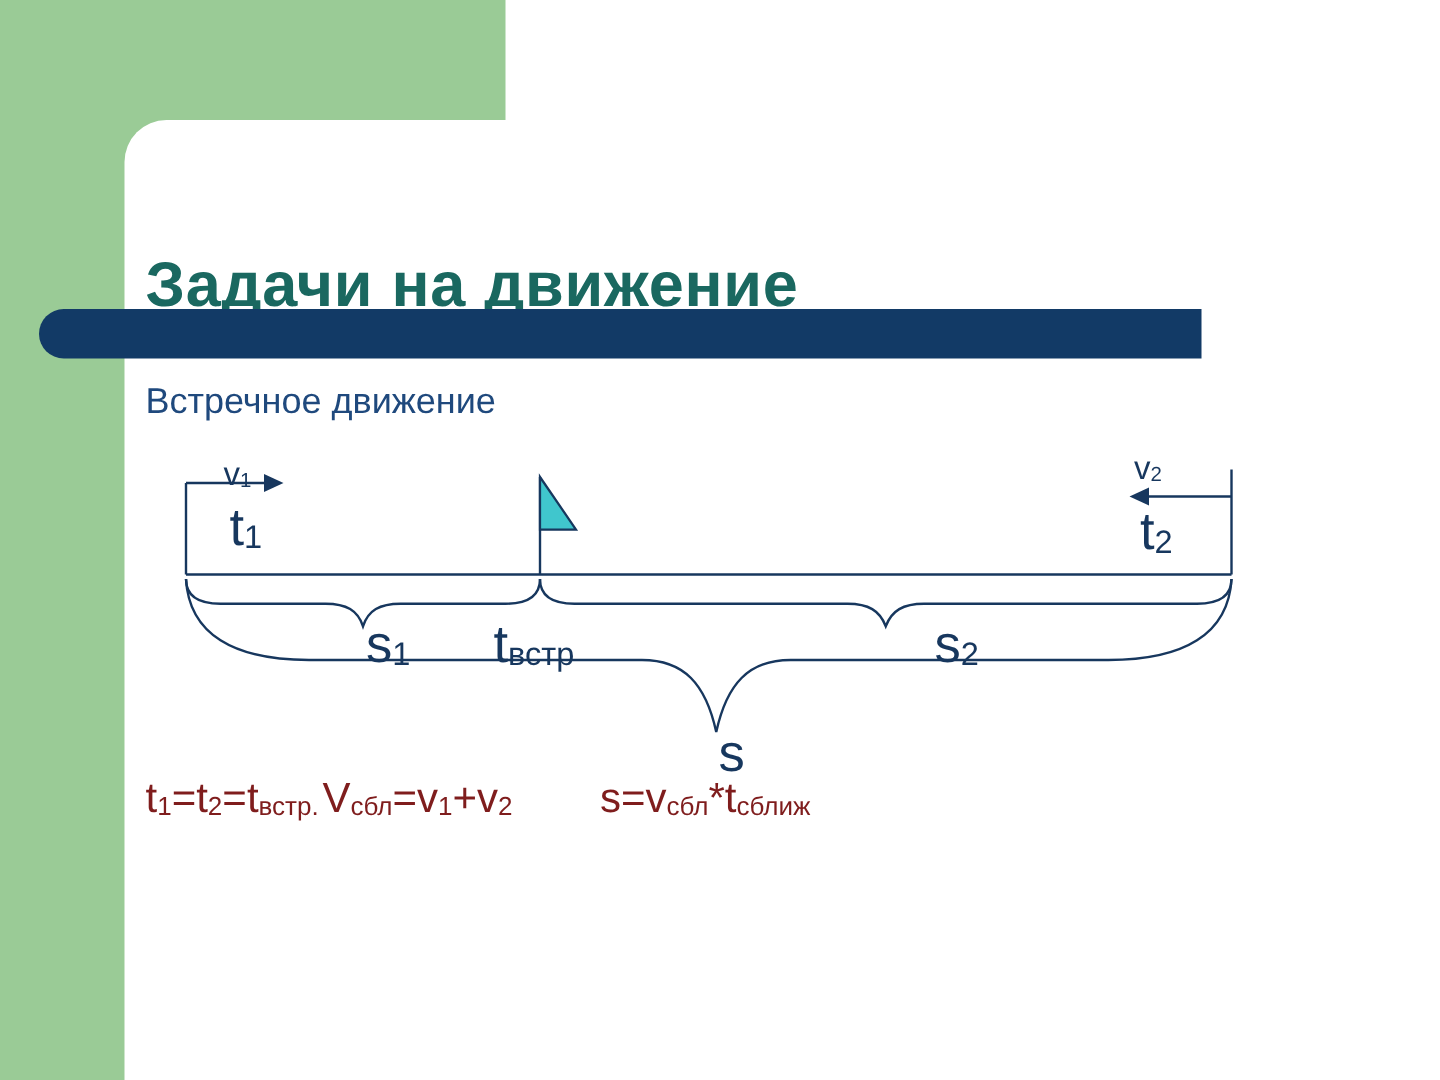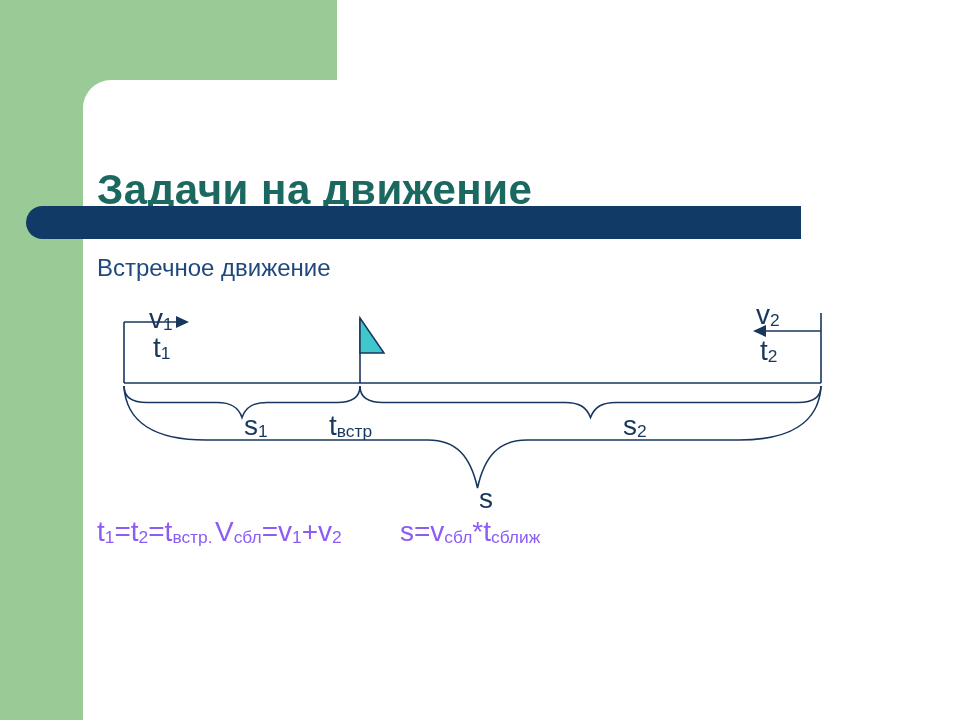--- a/index.html
+++ b/index.html
@@ -25,27 +25,27 @@
     font-size:42px; font-weight:bold; color:#1A6860; letter-spacing:0.5px;
     white-space:nowrap;
     margin-top:40px;
   }
   .slide-subtitle {
     position:absolute; left:97px; top:254px;
     font-size:24px; color:#1F497D; white-space:nowrap;
   }
   svg.diagram { position:absolute; left:0; top:0; pointer-events:none; }
   .dlabel {
-    position:absolute; color:#17375E; font-size:28px; line-height:1;
+    position:absolute; color:#17375E; font-size:35px; line-height:1;
     white-space:nowrap;
   }
-  .dlabel.small { font-size:28px; }
+  .dlabel.small { font-size:22px; }
   .sub { font-size:62%; vertical-align:-0.12em; }
   .formula {
-    position:absolute; top:517px; color:#8b5cf6; font-size:28px;
+    position:absolute; top:517px; color:#7f1d1d; font-size:28px;
     line-height:1.1; white-space:nowrap;
   }
 </style>
 </head>
 <body>
 
 <div class="green-bg"></div>
 <div class="content-card"></div>
 
 <div class="slide-title">Задачи на движение</div>

